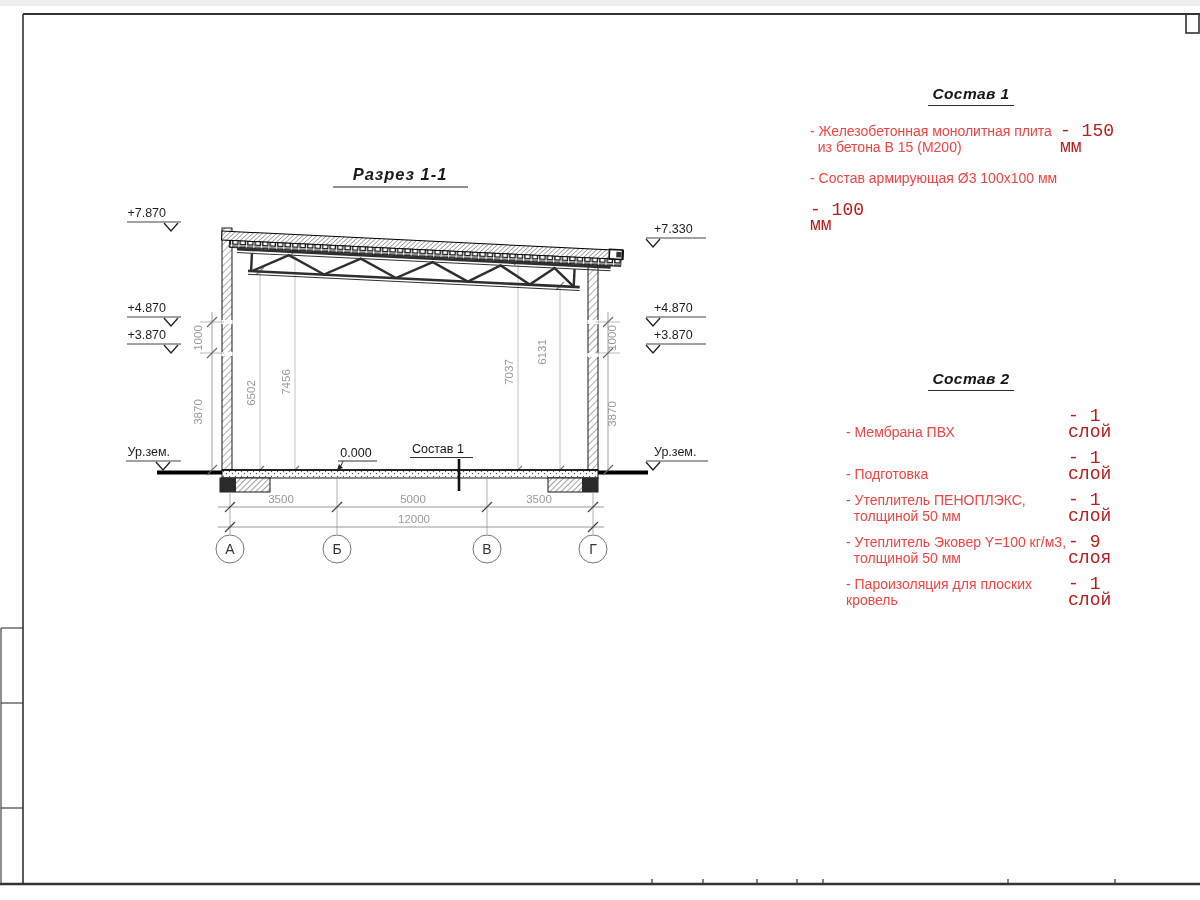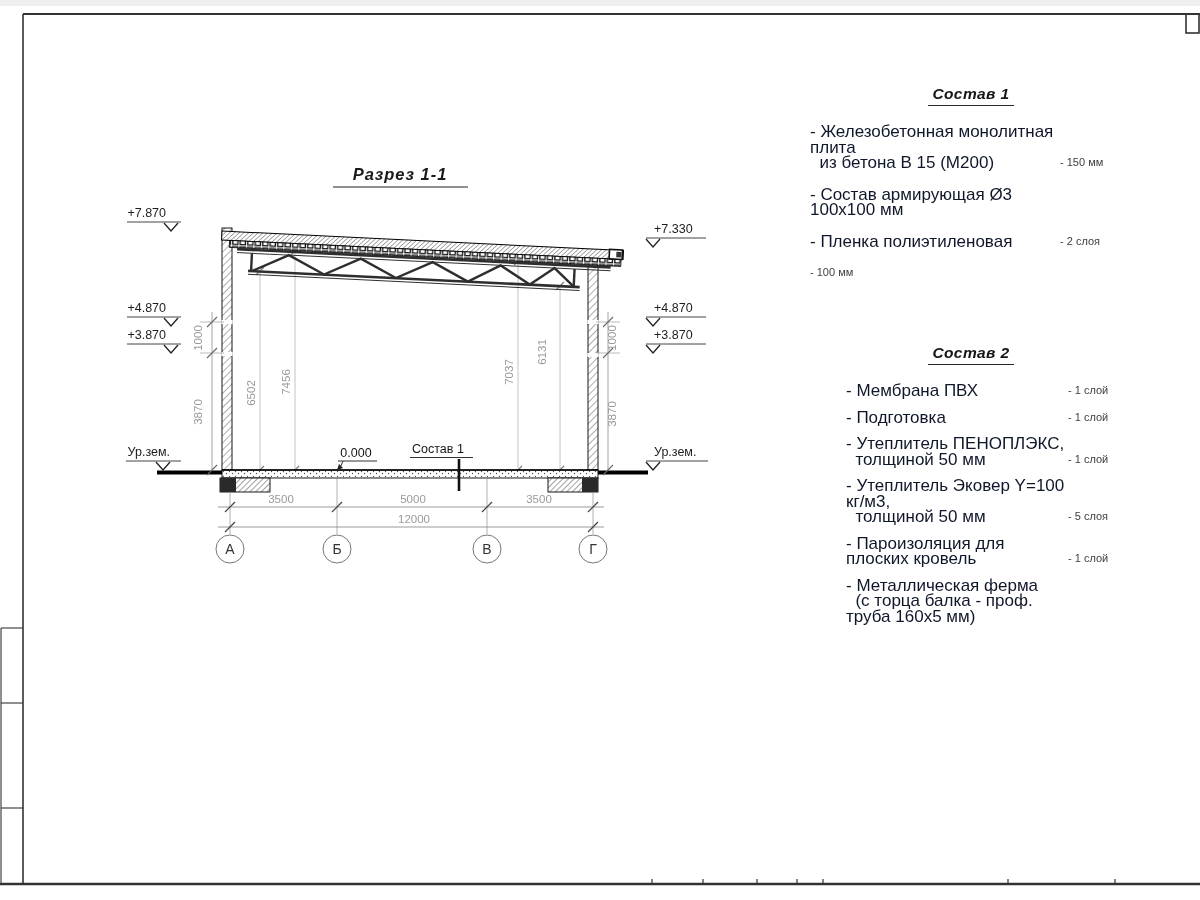--- a/index.html
+++ b/index.html
@@ -5,22 +5,22 @@
   html,body{margin:0;padding:0;background:#fff;}
   .sheet{position:relative;width:1200px;height:900px;background:#fff;overflow:hidden;
          font-family:"Liberation Sans","DejaVu Sans",sans-serif;color:#111;}
   svg{position:absolute;left:0;top:0;}
   .panel{position:absolute;width:322px;}
   .panel-title-wrap{text-align:center;margin-bottom:18px;}
   .panel-title{display:inline-block;font-style:italic;font-size:15.5px;font-weight:600;
                color:#161616;border-bottom:1.2px solid #2a2a2a;padding:0 4px 2px 4px;letter-spacing:0.4px;}
   .item{display:flex;align-items:flex-end;margin-bottom:16px;}
   .p2 .item{margin-bottom:11px;margin-left:36px;}
-  .item-text{width:250px;font-size:17px;line-height:15.5px;white-space:pre-line;color:#0f172a;}
-  .item-value{width:72px;font-size:11px;line-height:15.5px;color:#404040;}
+  .item-text{width:250px;font-size:14px;line-height:15.5px;white-space:pre-line;color:#ef4444;}
+  .item-value{width:72px;font-size:18px;line-height:15.5px;color:#b91c1c;font-family:Liberation Mono, monospace;}
   text{font-family:"Liberation Sans","DejaVu Sans",sans-serif;}
 </style>
 </head>
 <body>
 
 <div class="sheet">
 
 <svg width="1200" height="900" viewBox="0 0 1200 900">
   <defs>
     <pattern id="wallHatch" width="5" height="5" patternUnits="userSpaceOnUse" patternTransform="rotate(45)">
@@ -278,54 +278,45 @@
   <div class="item">
     <div class="item-text">- Железобетонная  монолитная плита
 &nbsp;&nbsp;из бетона В 15 (М200)</div>
     <div class="item-value">- 150 мм</div>
   </div>
   <div class="item">
     <div class="item-text">- Состав армирующая Ø3 100х100 мм</div>
     <div class="item-value"></div>
   </div>
   <div class="item">
-    <div class="item-text">- Пленка полиэтиленовая</div>
-    <div class="item-value">-  2 слоя</div>
-  </div>
-  <div class="item">
     <div class="item-value">- 100 мм</div>
   </div>
 </div>
 
-<div class="panel p2" style="left:810px;top:344px;">
+<div class="panel p2" style="left:810px;top:370px;">
   <div class="panel-title-wrap">
     <span class="panel-title">Состав 2</span>
   </div>
   <div class="item">
     <div class="item-text">- Мембрана ПВХ</div>
     <div class="item-value">- 1 слой</div>
   </div>
   <div class="item">
     <div class="item-text">- Подготовка</div>
     <div class="item-value">- 1 слой</div>
   </div>
   <div class="item">
     <div class="item-text">- Утеплитель ПЕНОПЛЭКС,
 &nbsp;&nbsp;толщиной 50 мм</div>
     <div class="item-value">- 1 слой</div>
   </div>
   <div class="item">
     <div class="item-text">- Утеплитель Эковер Y=100 кг/м3,
 &nbsp;&nbsp;толщиной 50 мм</div>
-    <div class="item-value">- 5 слоя</div>
+    <div class="item-value">- 9 слоя</div>
   </div>
   <div class="item">
     <div class="item-text">- Пароизоляция для плоских кровель</div>
     <div class="item-value">- 1 слой</div>
   </div>
-  <div class="item">
-    <div class="item-text">- Металлическая ферма
-&nbsp;&nbsp;(с торца балка - проф. труба 160х5 мм)</div>
-    <div class="item-value"></div>
-  </div>
 </div>
 
 </div>
 
 </body></html>

